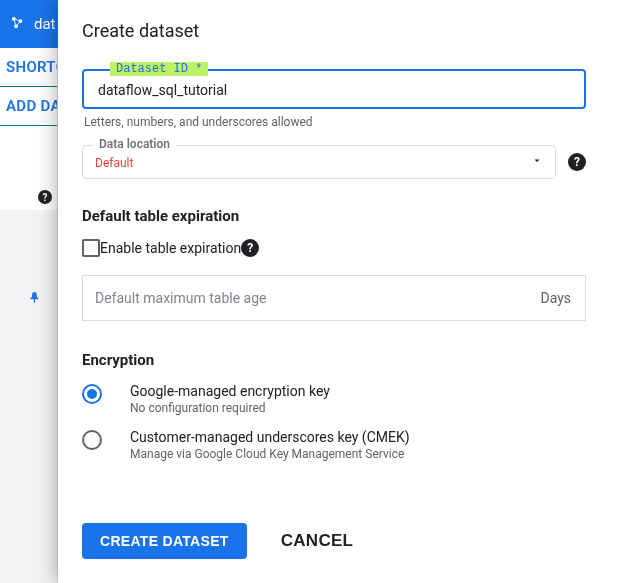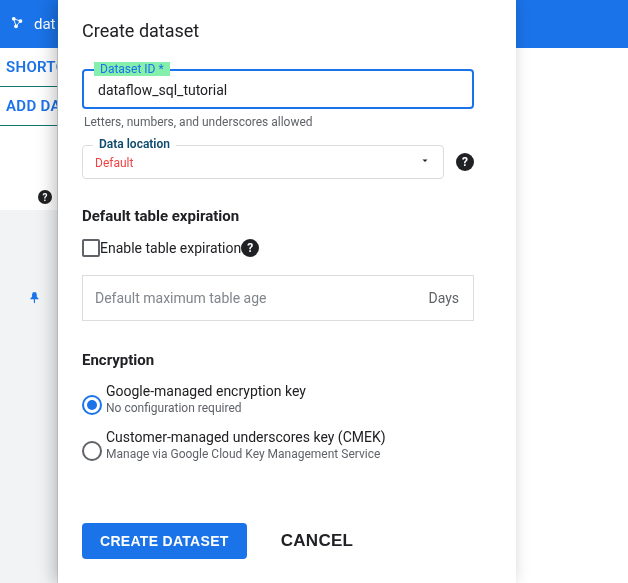--- a/index.html
+++ b/index.html
@@ -5,21 +5,21 @@
   * { box-sizing: border-box; }
   html, body {
     margin: 0; padding: 0;
     width: 628px; height: 583px;
     font-family: Roboto, "Helvetica Neue", Arial, sans-serif;
     font-size: 13px;
     color: #202124;
     overflow: hidden;
     background: #fff;
   }
-  .root { position: relative; width: 516px; height: 583px; }
+  .root { position: relative; width: 628px; height: 583px; }
 
   .bg-topbar {
     position: absolute; left: 0; top: 0; width: 628px; height: 48px;
     background: #1a73e8;
     display: flex; align-items: center;
     color: #fff;
     padding-left: 10px;
     font-size: 15px;
   }
   .bg-topbar .dots {
@@ -76,25 +76,26 @@
 
   .field-block { margin-bottom: 6px; position:relative; }
   .outlined-focused {
     border: 2px solid #1a73e8;
     border-radius: 4px;
     padding: 10px 12px 8px 12px;
     position: relative;
   }
   .outlined-focused .legend {
     position: absolute;
-    top: -9px; left: 10px;
-    background: #86efac;
+    top: -9px; left: 26px;
+    background: #bef264;
     padding: 0 6px;
     font-size: 12px;
     color: #1a73e8;
+    font-family: Liberation Mono, monospace;
   }
   .outlined-focused input {
     border: none; outline: none;
     width: 100%; font-size: 14px;
     color:#202124;
     font-family: inherit;
   }
   .helper {
     font-size: 12px;
     color: #5f6368;
@@ -106,21 +107,21 @@
     flex: 1;
     border: 1px solid #dadce0;
     border-radius: 4px;
     padding: 6px 12px 6px 12px;
     position: relative;
   }
   .outlined-select .label-top {
     position: absolute;
     top: -9px; left: 10px;
     background:#fff; padding:0 6px;
-    font-size:12px; font-weight:600; color:#0c4a6e;
+    font-size:12px; font-weight:600; color:#737373;
   }
   .outlined-select .value {
     font-size: 12px; color:#ef4444; padding:4px 0 2px 0;
   }
   .outlined-select .caret {
     position:absolute; right:12px; top:50%; transform:translateY(-50%);
   }
   .help-circle {
     width: 18px; height:18px; border-radius:50%;
     background:#202124; color:#fff;
@@ -150,21 +151,21 @@
     flex:1; border:none; outline:none; font-size:14px;
     padding: 14px 12px; color:#202124;
     font-family: inherit;
     background:transparent;
   }
   .maxage input::placeholder { color:#80868b; }
   .maxage .unit {
     font-size:14px; color:#5f6368; padding:0 14px;
   }
 
-  .radio-row { display:flex; align-items:flex-end; gap:4px; margin-bottom:14px;}
+  .radio-row { display:flex; align-items:flex-start; gap:28px; margin-bottom:14px;}
   .radio {
     width:20px; height:20px; border:2px solid #5f6368; border-radius:50%;
     flex-shrink:0; position:relative; margin-top:1px;
   }
   .radio.selected { border-color:#1a73e8; }
   .radio.selected::after {
     content:""; position:absolute; left:50%; top:50%;
     width:10px; height:10px; background:#1a73e8; border-radius:50%;
     transform:translate(-50%,-50%);
   }

